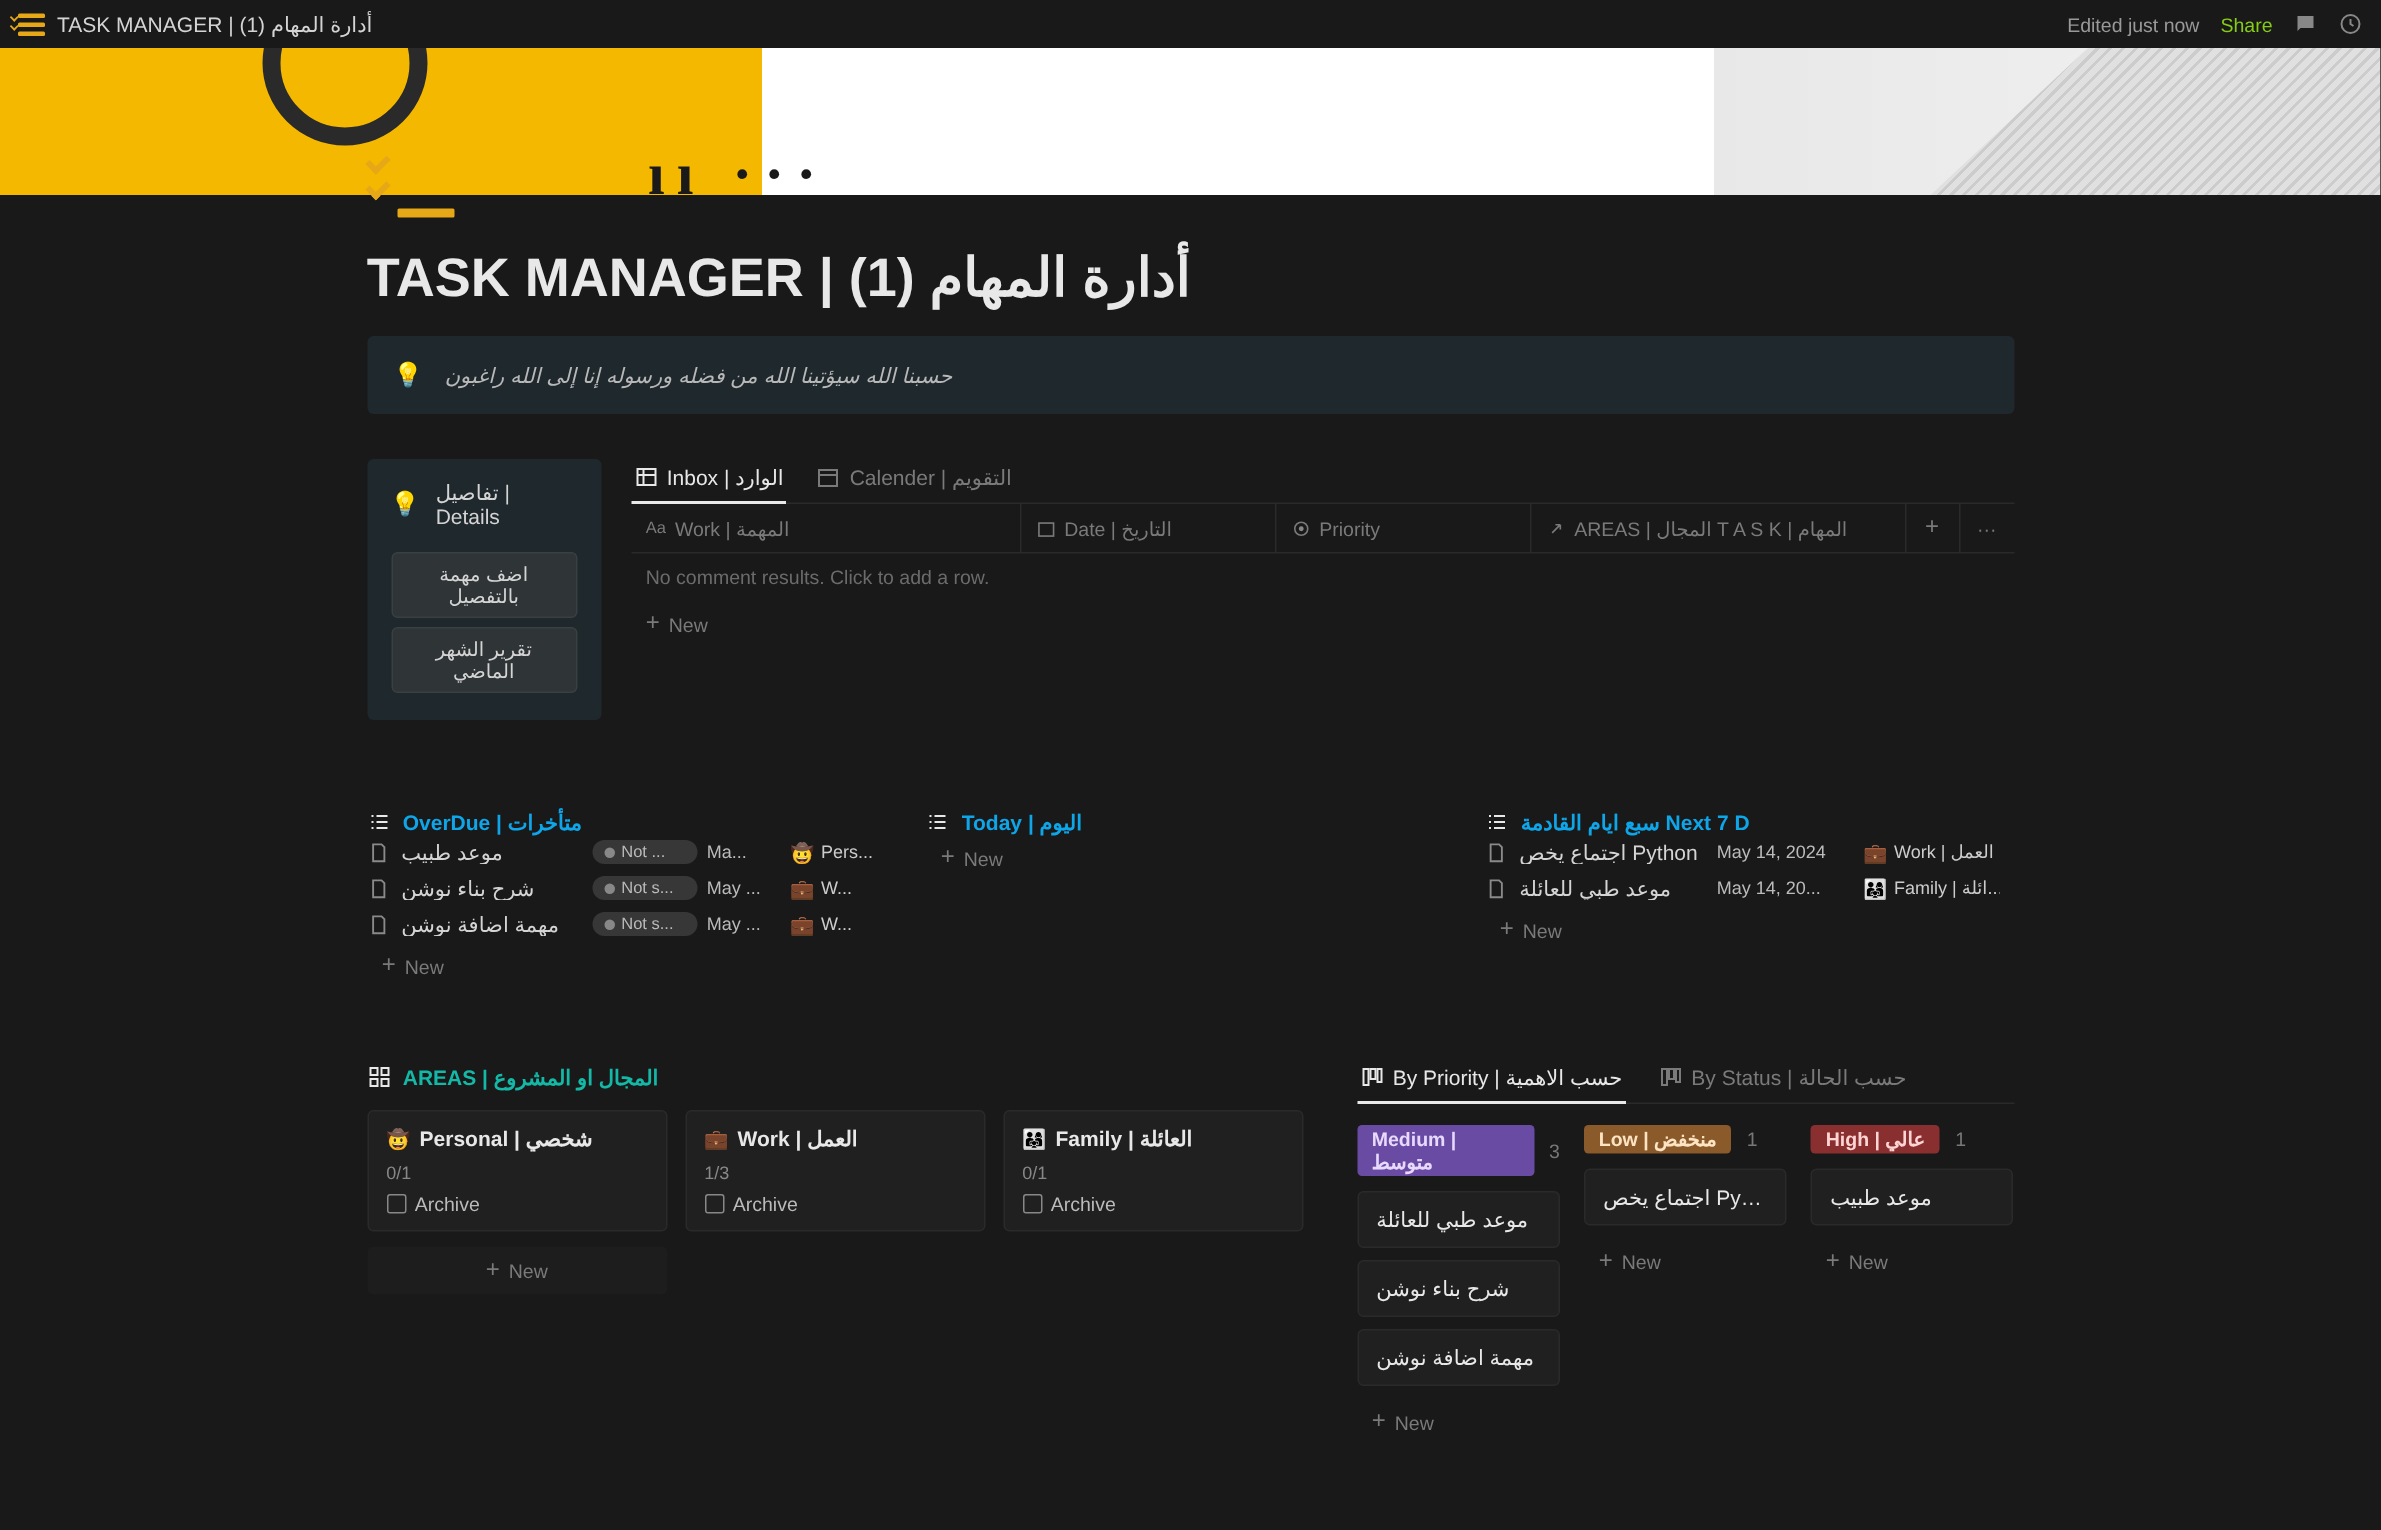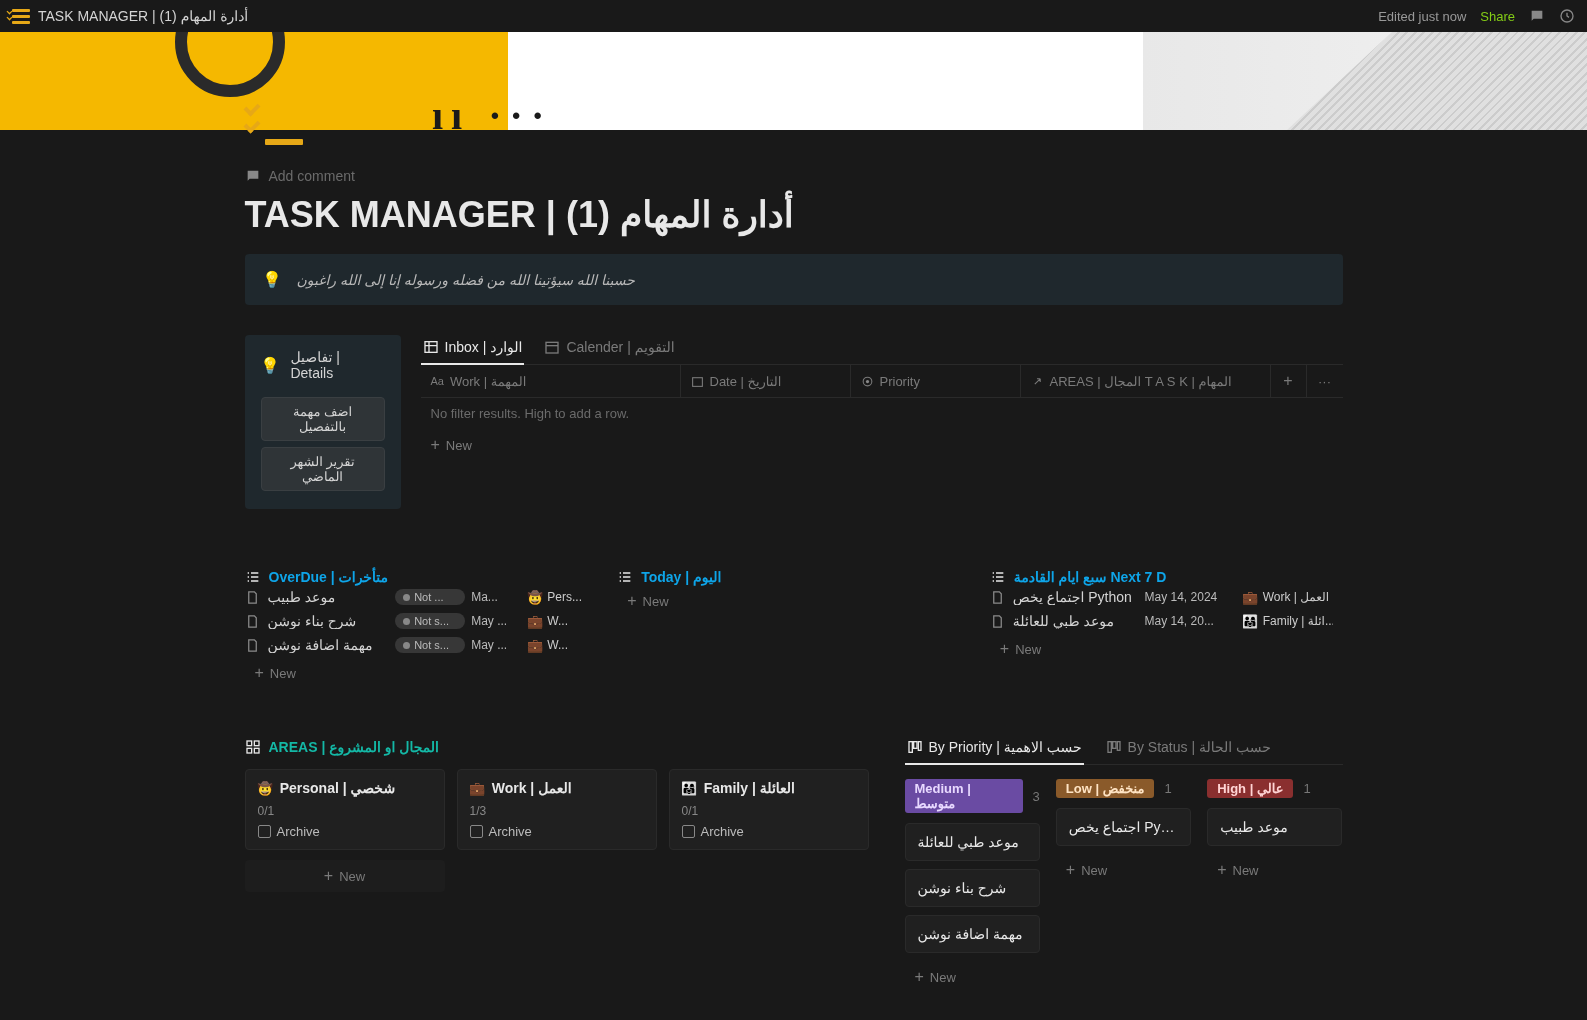--- a/index.html
+++ b/index.html
@@ -121,26 +121,20 @@
     <div class="row">
         <div class="chk"></div>
         <div class="line"></div>
       </div>
     <div class="row">
         <div class="chk" style="opacity:0"></div>
         <div class="line"></div>
       </div>
   </div>
 
-  <div class="add-comment">
-    <svg class="svg-icon" viewBox="0 0 24 24">
-        <path d="M4 4h16v12H7l-3 3V4z"></path>
-      </svg>
-    <span>Add comment</span>
-  </div>
 
   <h1 class="title">TASK MANAGER | (1) أدارة المهام</h1>
 
   <div class="callout">
     <span class="bulb">💡</span>
     <span class="callout-text">حسبنا الله سيؤتينا الله من فضله ورسوله إنا إلى الله راغبون</span>
   </div>
 
   <div class="two-col">
     <div class="details-card">
@@ -191,21 +185,21 @@
           <svg class="svg-icon" viewBox="0 0 24 24" style="width:13px;height:13px">
               <path d="M7 17L17 7M17 7h-6M17 7v6" fill="none" stroke="#7a7a7a" stroke-width="2"></path>
             </svg>
           <span>AREAS | المجال T A S K | المهام</span>
         </div>
         <div class="db-col plus">
             <span class="plus">+</span>
           </div>
         <div class="db-col more">···</div>
       </div>
-      <div class="empty-row">No filter results. High to add a row.</div>
+      <div class="empty-row">No comment results. Click to add a row.</div>
       <div class="new-row">
           <span class="plus">+</span>
           <span>New</span>
         </div>
     </div>
   </div>
 
   <div class="three-col">
 
     <div class="col3">

